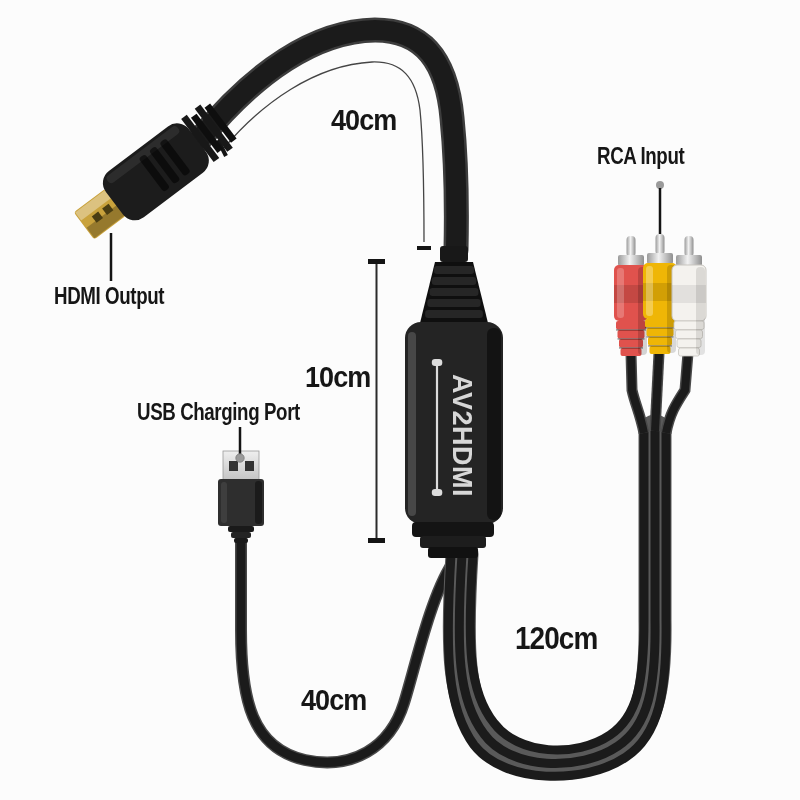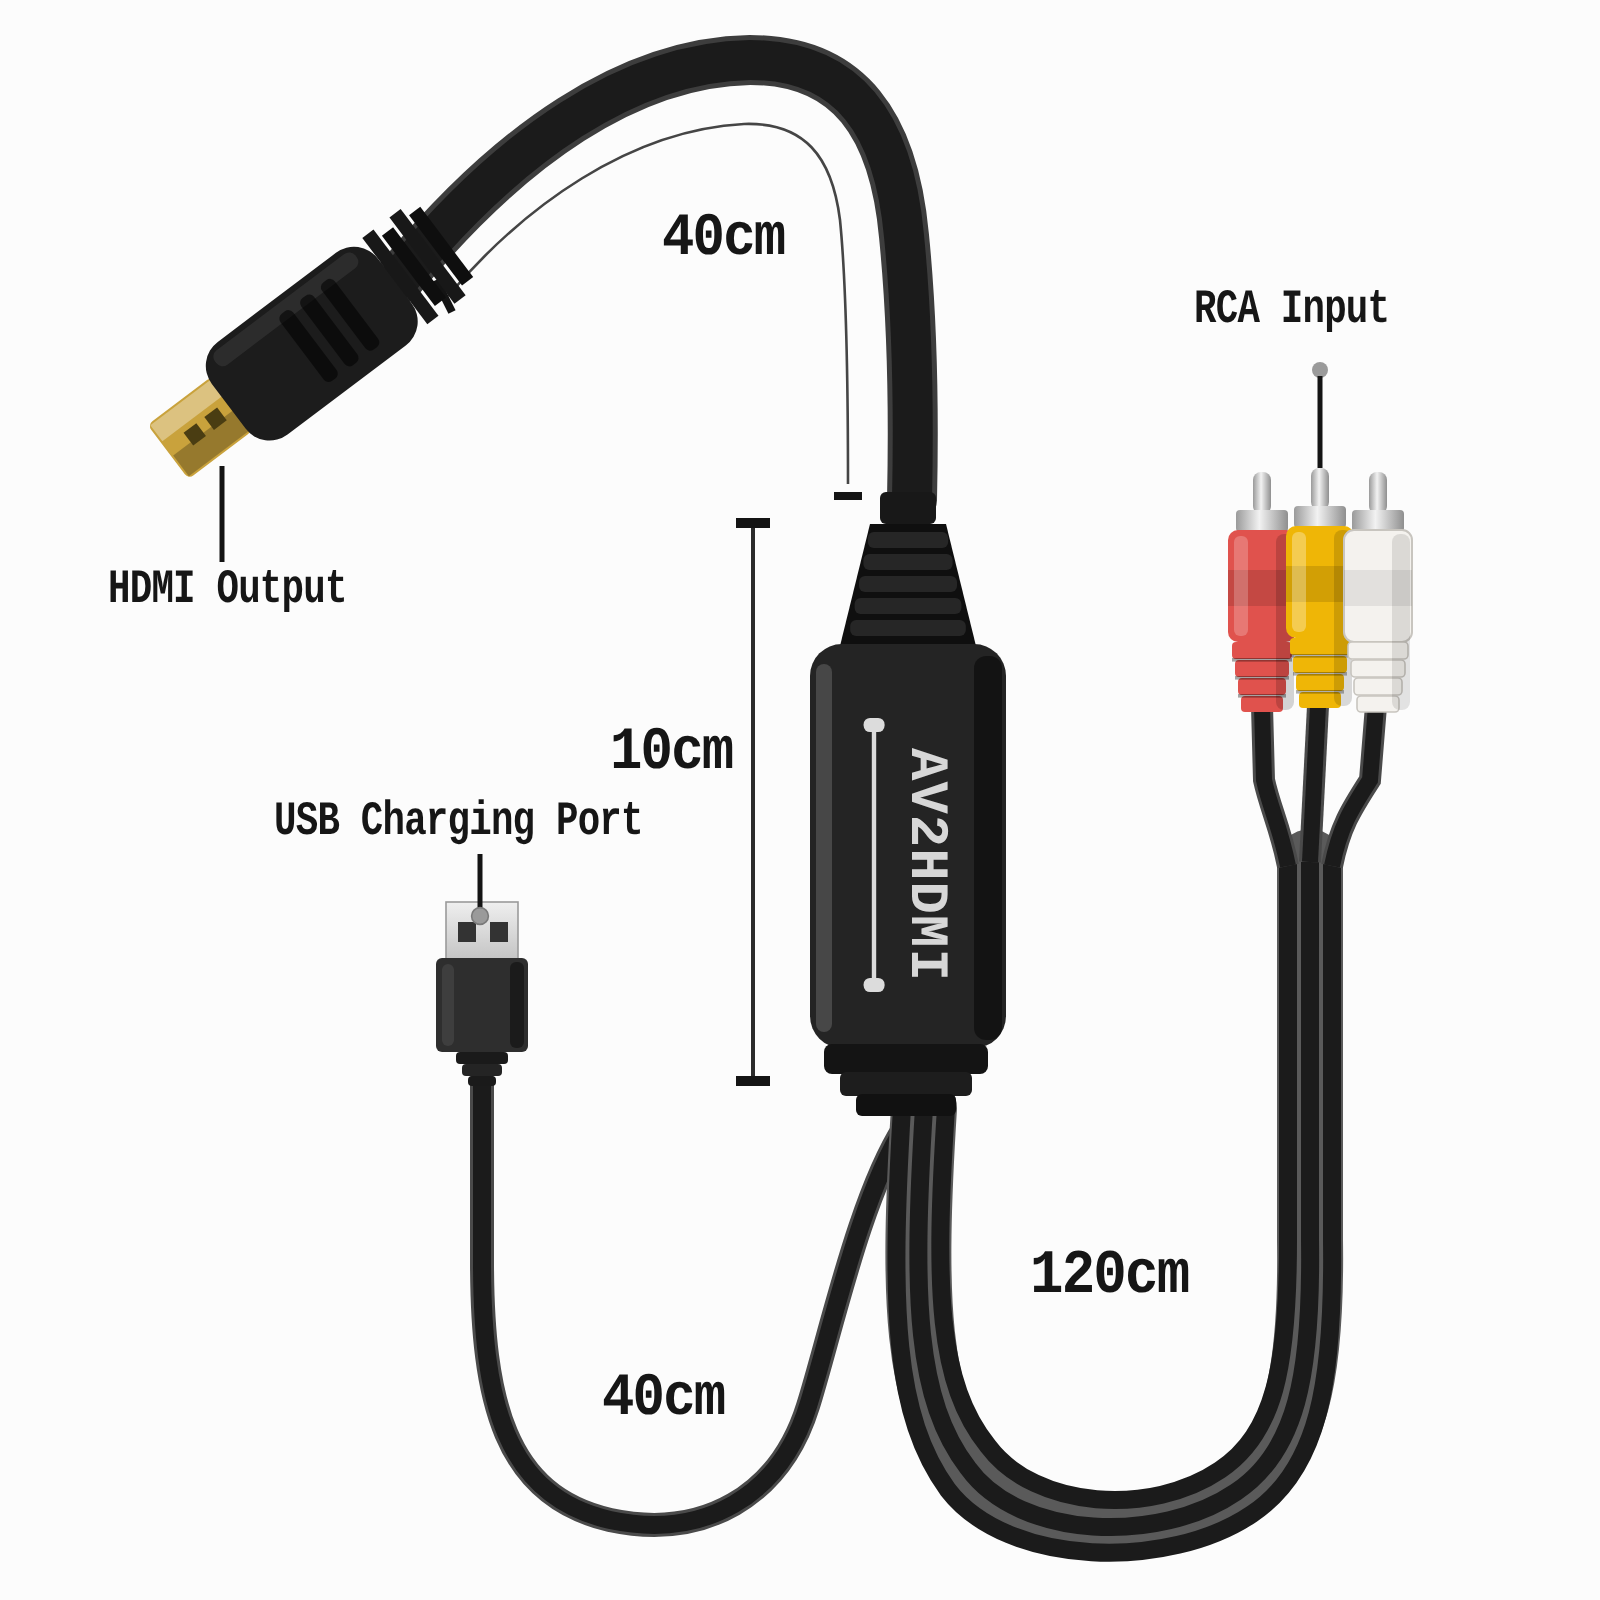--- a/index.html
+++ b/index.html
@@ -1,21 +1,21 @@
 <!DOCTYPE html>
 <html><head>
 <meta charset="utf-8">
 <style>
   html,body{margin:0;padding:0;}
   #canvas{
     position:relative;
     width:800px;height:800px;
     background:#fcfcfc;
     overflow:hidden;
-    font-family:Liberation Mono, monospace;
+    font-family:Liberation Sans, sans-serif;
   }
   #art{position:absolute;left:0;top:0;}
   .lbl{
     position:absolute;
     font-weight:bold;
     color:#161616;
     white-space:nowrap;
     transform-origin:left top;
   }
   .name-lbl{font-size:24px;letter-spacing:-0.5px;transform:scaleX(.78);}

